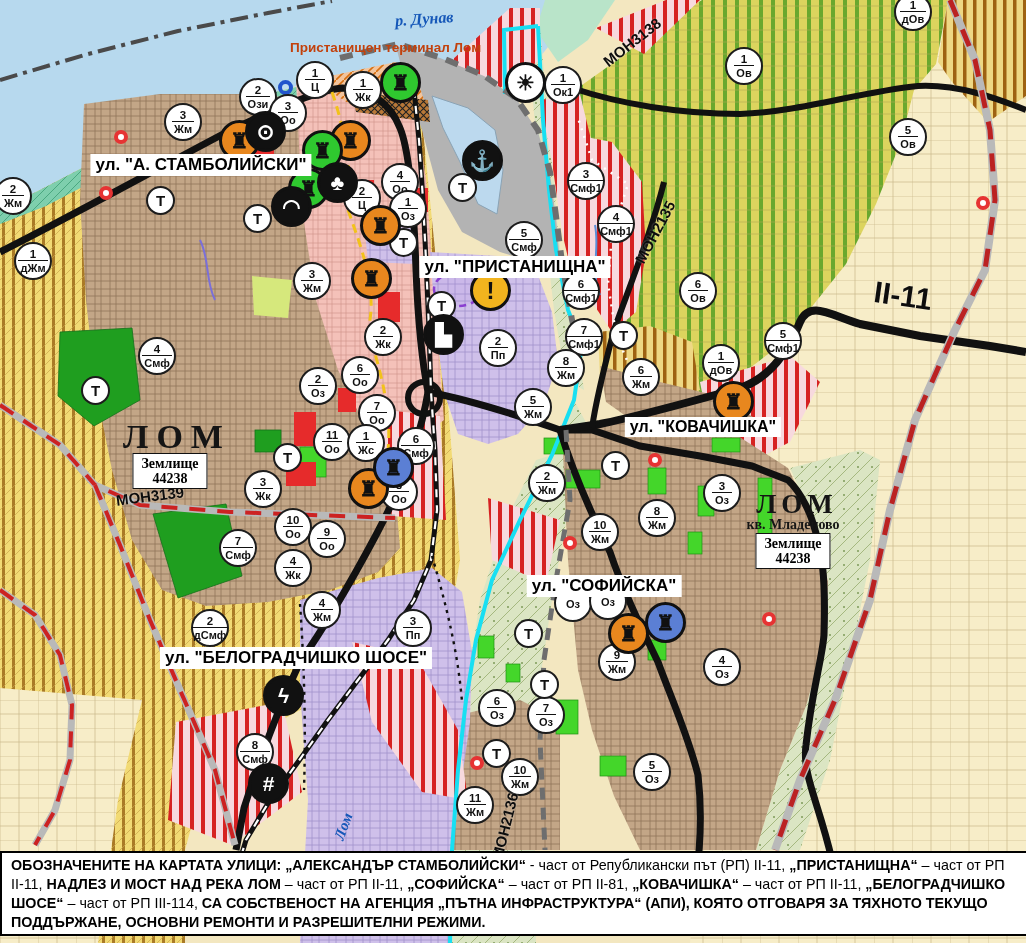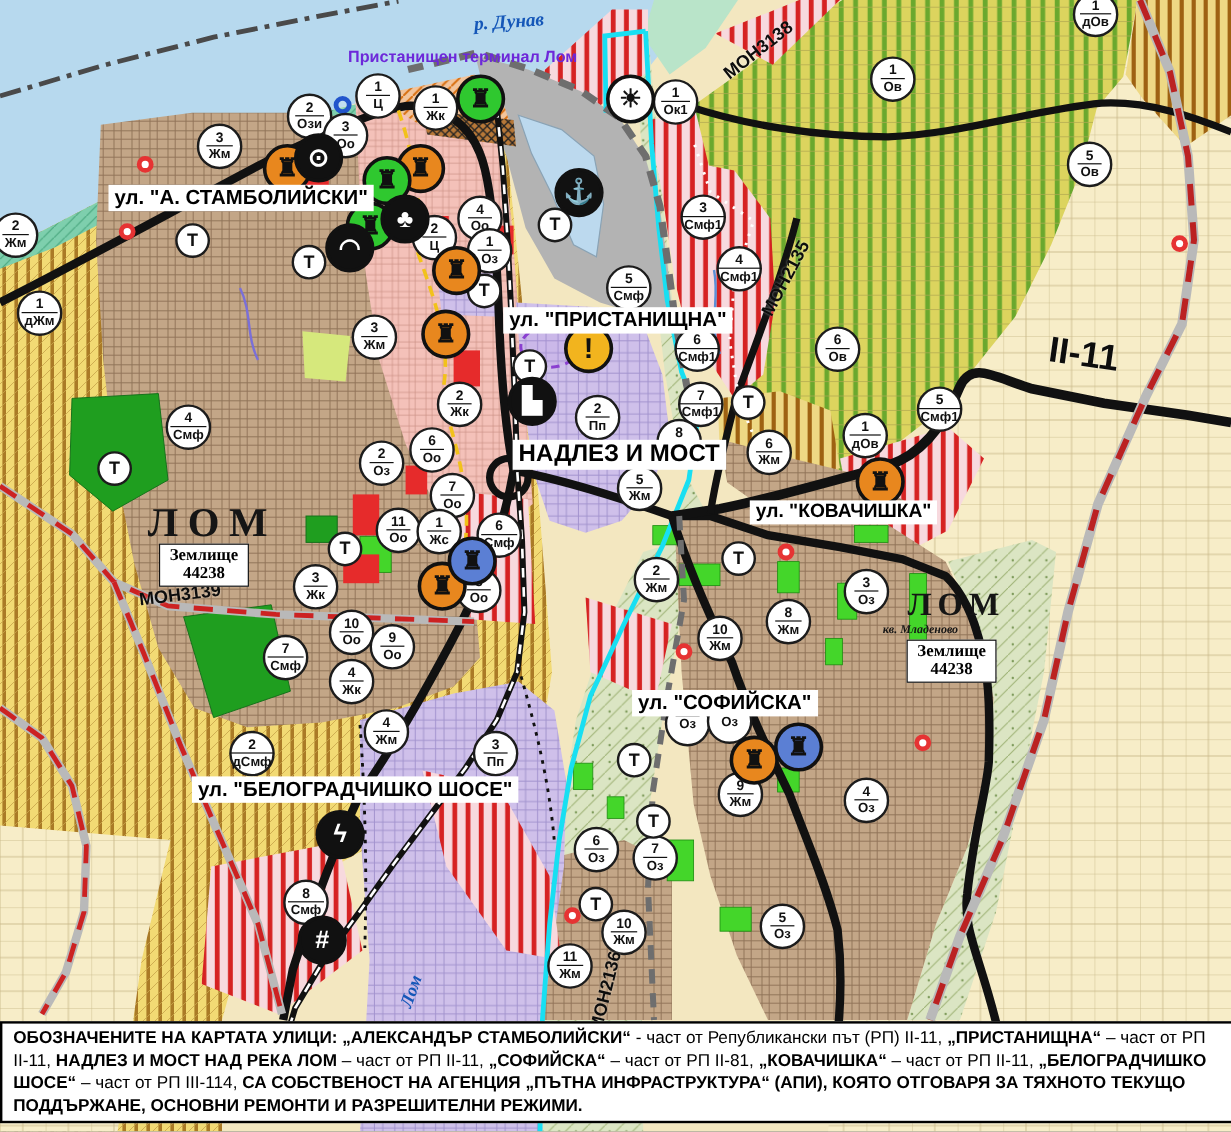--- a/index.html
+++ b/index.html
@@ -479,40 +479,39 @@
       <div class="im" style="left: 462px; top: 140px; background: rgb(17, 17, 17); color: rgb(255, 255, 255);">⚓</div>
       <div class="im" style="left: 423px; top: 314px; background: rgb(17, 17, 17); color: rgb(255, 255, 255);">▙</div>
       <div class="im" style="left: 248px; top: 763px; background: rgb(17, 17, 17); color: rgb(255, 255, 255);">#</div>
       <div class="im" style="left: 263px; top: 675px; background: rgb(17, 17, 17); color: rgb(255, 255, 255);">ϟ</div>
       <div class="im" style="left: 505px; top: 62px; background: rgb(255, 255, 255); color: rgb(17, 17, 17);">☀</div>
       <div class="im" style="left: 470px; top: 270px; background: rgb(242, 180, 30); color: rgb(17, 17, 17); font-size: 24px;">!</div>
     </div>
 <div id="labels-layer" class="lyr">
       <div class="slabel" style="left: 201px; top: 165px; font-size: 17px;">ул. "А. СТАМБОЛИЙСКИ"</div>
       <div class="slabel" style="left: 515px; top: 267px; font-size: 17px;">ул. "ПРИСТАНИЩНА"</div>
-      <div class="slabel" style="left: 516px; top: 379px; font-size: 20px;">НАДЛЕЗ И МОСТ</div>
       <div class="slabel" style="left: 703px; top: 427px; font-size: 16px;">ул. "КОВАЧИШКА"</div>
       <div class="slabel" style="left: 604px; top: 586px; font-size: 17px;">ул. "СОФИЙСКА"</div>
       <div class="slabel" style="left: 296px; top: 658px; font-size: 17px;">ул. "БЕЛОГРАДЧИШКО ШОСЕ"</div>
       <div class="rlabel" style="left: 632px; top: 42px; font-size: 15px; transform: translate(-50%, -50%) rotate(-38deg);">МОН3138</div>
       <div class="rlabel" style="left: 655px; top: 232px; font-size: 15px; transform: translate(-50%, -50%) rotate(-62deg);">МОН2135</div>
       <div class="rlabel" style="left: 150px; top: 496px; font-size: 15px; transform: translate(-50%, -50%) rotate(-7deg);">МОН3139</div>
       <div class="rlabel" style="left: 505px; top: 826px; font-size: 15px; transform: translate(-50%, -50%) rotate(-76deg);">МОН2136</div>
       <div class="rlabel" style="left: 903px; top: 296px; font-size: 30px; transform: translate(-50%, -50%) rotate(8deg);">II-11</div>
       <div class="clabel" style="left: 177px; top: 437px; font-size: 34px; letter-spacing: 8px;">ЛОМ</div>
       <div class="clabel" style="left: 797px; top: 504px; font-size: 27px; letter-spacing: 5px;">ЛОМ</div>
-      <div class="clabel" style="left: 767px; top: 525px; font-size: 10px; font-style: italic;">кв. Младеново</div>
+      <div class="clabel" style="left: 793px; top: 525px; font-size: 14px; ">кв. Младеново</div>
       <div class="lbox" style="left: 170px; top: 471px;">
         <div>Землище</div>
         <div>44238</div>
       </div>
       <div class="lbox" style="left: 793px; top: 551px;">
         <div>Землище</div>
         <div>44238</div>
       </div>
       <div class="misc" style="left: 395px; top: 10px; color: rgb(21, 87, 184); font-family: &quot;Liberation Serif&quot;, serif; font-style: italic; font-weight: bold; font-size: 16px; transform: rotate(-4deg);">р. Дунав</div>
-      <div class="misc" style="left: 290px; top: 40px; color: #6d28d9; font-weight: bold; font-size: 13.5px; text-align: center; width: 110px; line-height: 15px;">Пристанищен терминал Лом</div>
+      <div class="misc" style="left: 290px; top: 40px; color: #c2410c; font-weight: bold; font-size: 13.5px; text-align: center; width: 110px; line-height: 15px;">Пристанищен терминал Лом</div>
       <div class="misc" style="left: 330px; top: 818px; color: rgb(21, 87, 184); font-family: &quot;Liberation Serif&quot;, serif; font-style: italic; font-weight: bold; font-size: 15px; transform: rotate(-70deg);">Лом</div>
     </div>
 
 <div id="footer"><b>ОБОЗНАЧЕНИТЕ НА КАРТАТА УЛИЦИ: „АЛЕКСАНДЪР СТАМБОЛИЙСКИ“</b><span> - част от Републикански път (РП) II-11, </span><b>„ПРИСТАНИЩНА“</b><span> – част от РП II-11, </span><b>НАДЛЕЗ И МОСТ НАД РЕКА ЛОМ</b><span> – част от РП II-11, </span><b>„СОФИЙСКА“</b><span> – част от РП II-81, </span><b>„КОВАЧИШКА“</b><span> – част от РП II-11, </span><b>„БЕЛОГРАДЧИШКО ШОСЕ“</b><span> – част от РП III-114, </span><b>СА СОБСТВЕНОСТ НА АГЕНЦИЯ „ПЪТНА ИНФРАСТРУКТУРА“ (АПИ), КОЯТО ОТГОВАРЯ ЗА ТЯХНОТО ТЕКУЩО ПОДДЪРЖАНЕ, ОСНОВНИ РЕМОНТИ И РАЗРЕШИТЕЛНИ РЕЖИМИ.</b></div>
 
 </div>
 
 </body></html>

